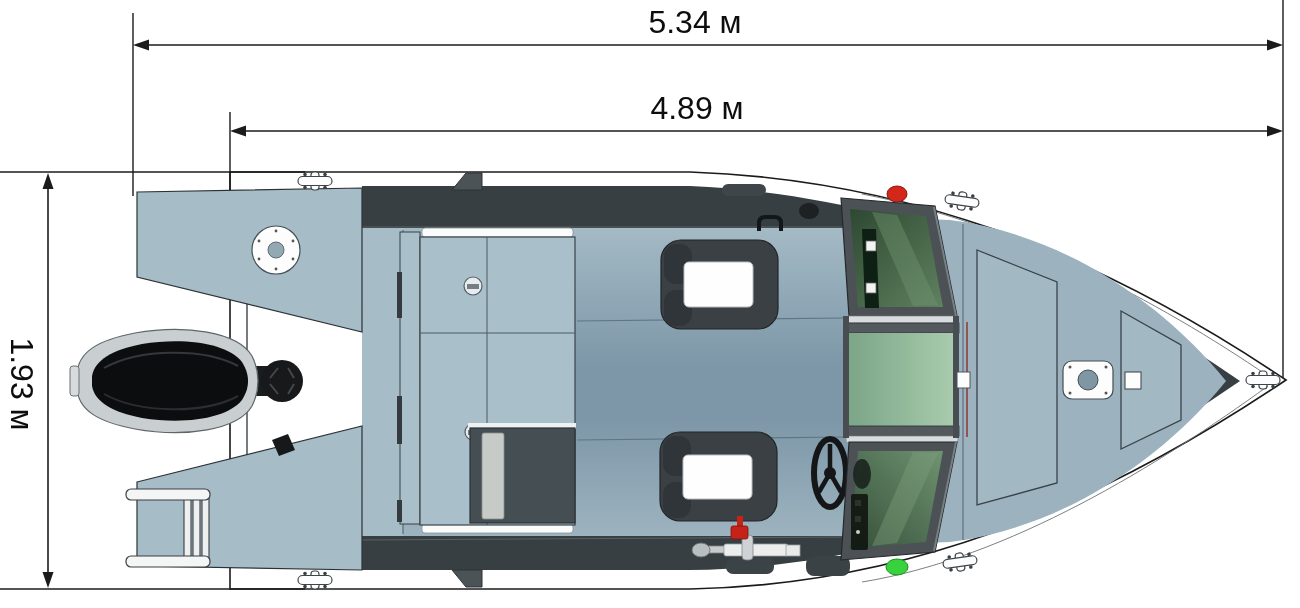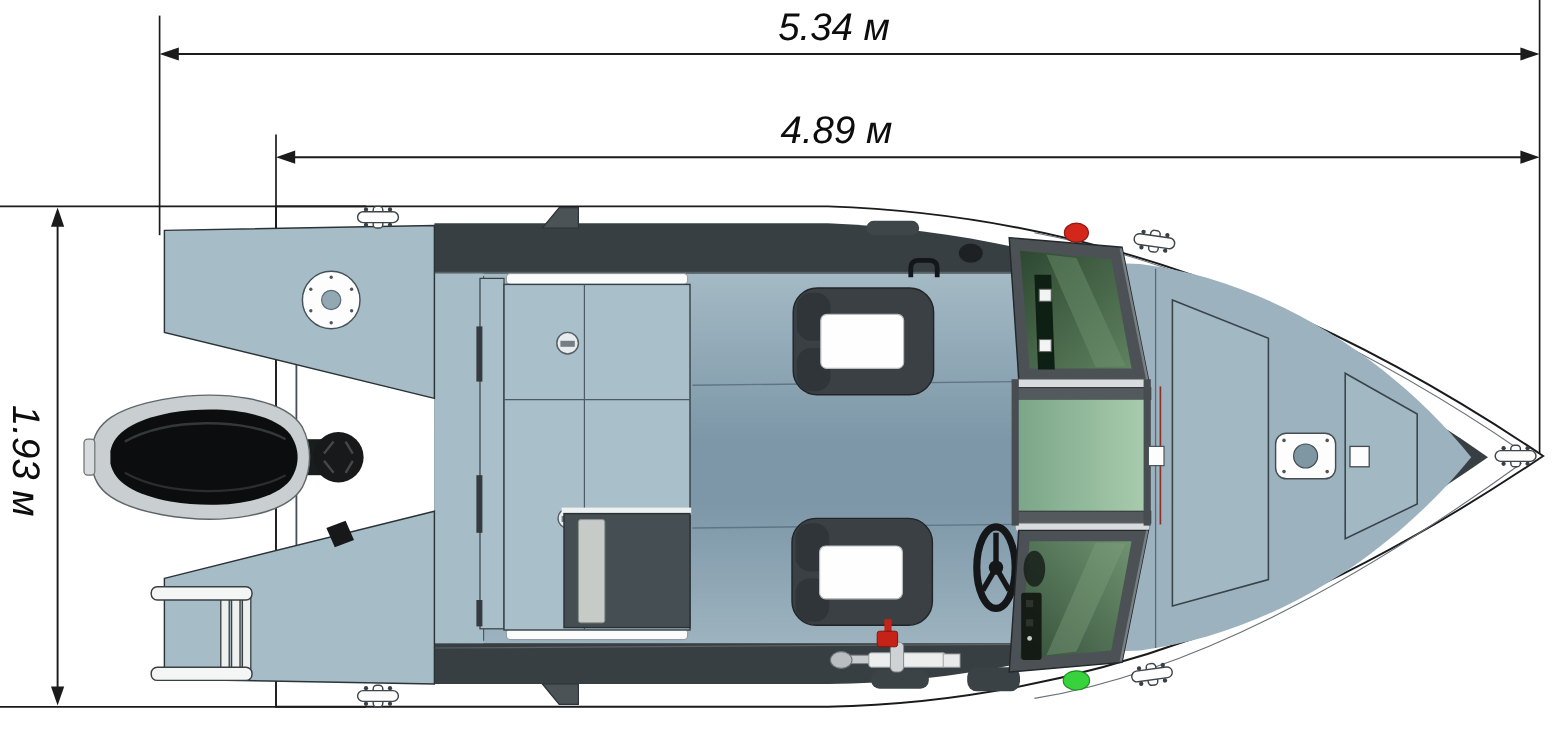--- a/index.html
+++ b/index.html
@@ -1,17 +1,17 @@
 <!DOCTYPE html>
 <html style="--outline: #1b1b1b; --hull-white: #ffffff; --deck-light: #a6bcc7; --floor-top: #a4bac5; --floor-mid: #7d97a8; --gunwale-dark: #383f43; --frame-gray: #4b5155; --seat-dark: #3a4044; --cushion-white: #fefefe; --box-dark: #454e53; --motor-black: #0c0d0e; --motor-silver: #c9ced1; --glass-dark-green: #3a573e; --glass-light-green: #8fb79a; --nav-red: #d3271c; --nav-green: #37d23c;"><head>
 <meta charset="utf-8">
 <title>Boat technical drawing</title>
 <style>
   html,body{margin:0;padding:0;background:#ffffff;}
-  .canvas{position:relative;width:1300px;height:608px;background:#ffffff;overflow:hidden;font-style:italic;}
+  .canvas{position:relative;width:1300px;height:608px;background:#ffffff;overflow:hidden;}
   svg{display:block;font-family:"Liberation Sans", sans-serif;}
   text.dim-label{font-size:32px;fill:#0d0d0d;font-family:"Liberation Sans", sans-serif;}
   .dimline{stroke:var(--outline,#1b1b1b);stroke-width:1.6;}
   .extline{stroke:var(--outline,#1b1b1b);stroke-width:1.4;}
   .arrow{fill:var(--outline,#1b1b1b);}
   .hullwhite{fill:var(--hull-white,#ffffff);stroke:var(--outline,#1b1b1b);stroke-width:1.6;}
   .deckfill{fill:var(--deck-light,#a6bcc7);stroke:#2c3337;stroke-width:1.2;}
   .darkband{fill:var(--gunwale-dark,#383f43);}
   .framegray{fill:var(--frame-gray,#4b5155);stroke:#24282b;stroke-width:1.2;}
   .seatdark{fill:var(--seat-dark,#3a4044);stroke:#212528;stroke-width:1.2;}

